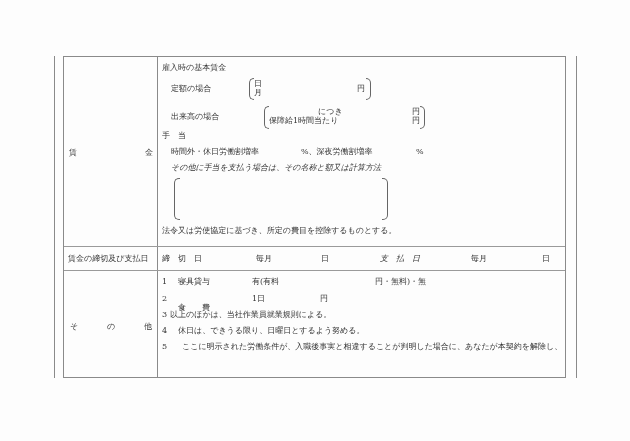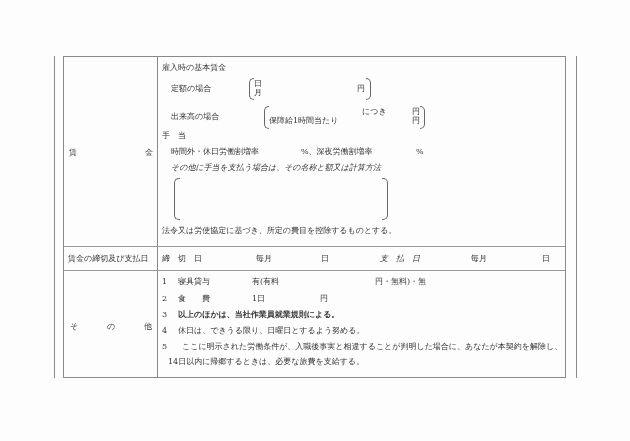--- a/index.html
+++ b/index.html
@@ -34,21 +34,21 @@
   <span class="t" style="left:98px;top:6px;text-align:right;">雇入時の基本賃金</span>
   <span class="t" style="left:107px;top:27px;">定額の場合</span>
   <div class="br-l" style="left:185px;top:21px;width:4px;height:20px;"></div>
   <span class="t" style="left:190px;top:22px;">日</span>
   <span class="t" style="left:190px;top:31px;">月</span>
   <span class="t" style="left:293px;top:27px;">円</span>
   <div class="br-r" style="left:302px;top:21px;width:4px;height:20px;"></div>
 
   <span class="t" style="left:107px;top:55px;">出来高の場合</span>
   <div class="br-l" style="left:200px;top:49px;width:4px;height:21px;"></div>
-  <span class="t" style="left:254px;top:50px;margin-left:44px;">につき</span>
+  <span class="t" style="left:254px;top:50px;">につき</span>
   <span class="t" style="left:205px;top:59px;">保障給1時間当たり</span>
   <span class="t" style="left:348px;top:50px;">円</span>
   <span class="t" style="left:348px;top:59px;">円</span>
   <div class="br-r" style="left:356px;top:49px;width:4px;height:21px;"></div>
 
   <span class="t" style="left:98px;top:74px;">手　当</span>
   <span class="t" style="left:107px;top:90px;">時間外・休日労働割増率</span>
   <span class="t" style="left:237px;top:90px;">%、深夜労働割増率</span>
   <span class="t" style="left:352px;top:90px;">%</span>
   <span class="t" style="left:107px;top:106px;font-style:italic;">その他に手当を支払う場合は、その名称と額又は計算方法</span>
@@ -69,26 +69,25 @@
     <span>の</span>
     <span>他</span>
   </div>
 
   <span class="t" style="left:98px;top:220px;">1</span>
   <span class="t" style="left:114px;top:220px;">寝具貸与</span>
   <span class="t" style="left:188px;top:220px;">有(有料</span>
   <span class="t" style="left:265px;top:220px;margin-left:46px;">円・無料)・無</span>
 
   <span class="t" style="left:98px;top:237px;">2</span>
-  <span class="t" style="left:114px;top:237px;font-family:Liberation Mono, monospace;">食　　費</span>
+  <span class="t" style="left:114px;top:246px;font-family:Liberation Mono, monospace;">食　　費</span>
   <span class="t" style="left:188px;top:237px;">1日</span>
   <span class="t" style="left:256px;top:237px;">円</span>
 
   <span class="t" style="left:98px;top:253px;">3</span>
-  <span class="t" style="left:114px;top:253px;font-weight:bold;">以上のほかは、当社作業員就業規則による。</span>
+  <span class="t" style="left:106px;top:253px;">以上のほかは、当社作業員就業規則による。</span>
 
   <span class="t" style="left:98px;top:269px;">4</span>
   <span class="t" style="left:114px;top:269px;">休日は、できうる限り、日曜日とするよう努める。</span>
 
   <span class="t" style="left:98px;top:285px;">5</span>
   <span class="t" style="left:118px;top:285px;">ここに明示された労働条件が、入職後事実と相違することが判明した場合に、あなたが本契約を解除し、</span>
-  <span class="t" style="left:104px;top:300px;">14日以内に帰郷するときは、必要な旅費を支給する。</span>
 </div>
 
 </body></html>

